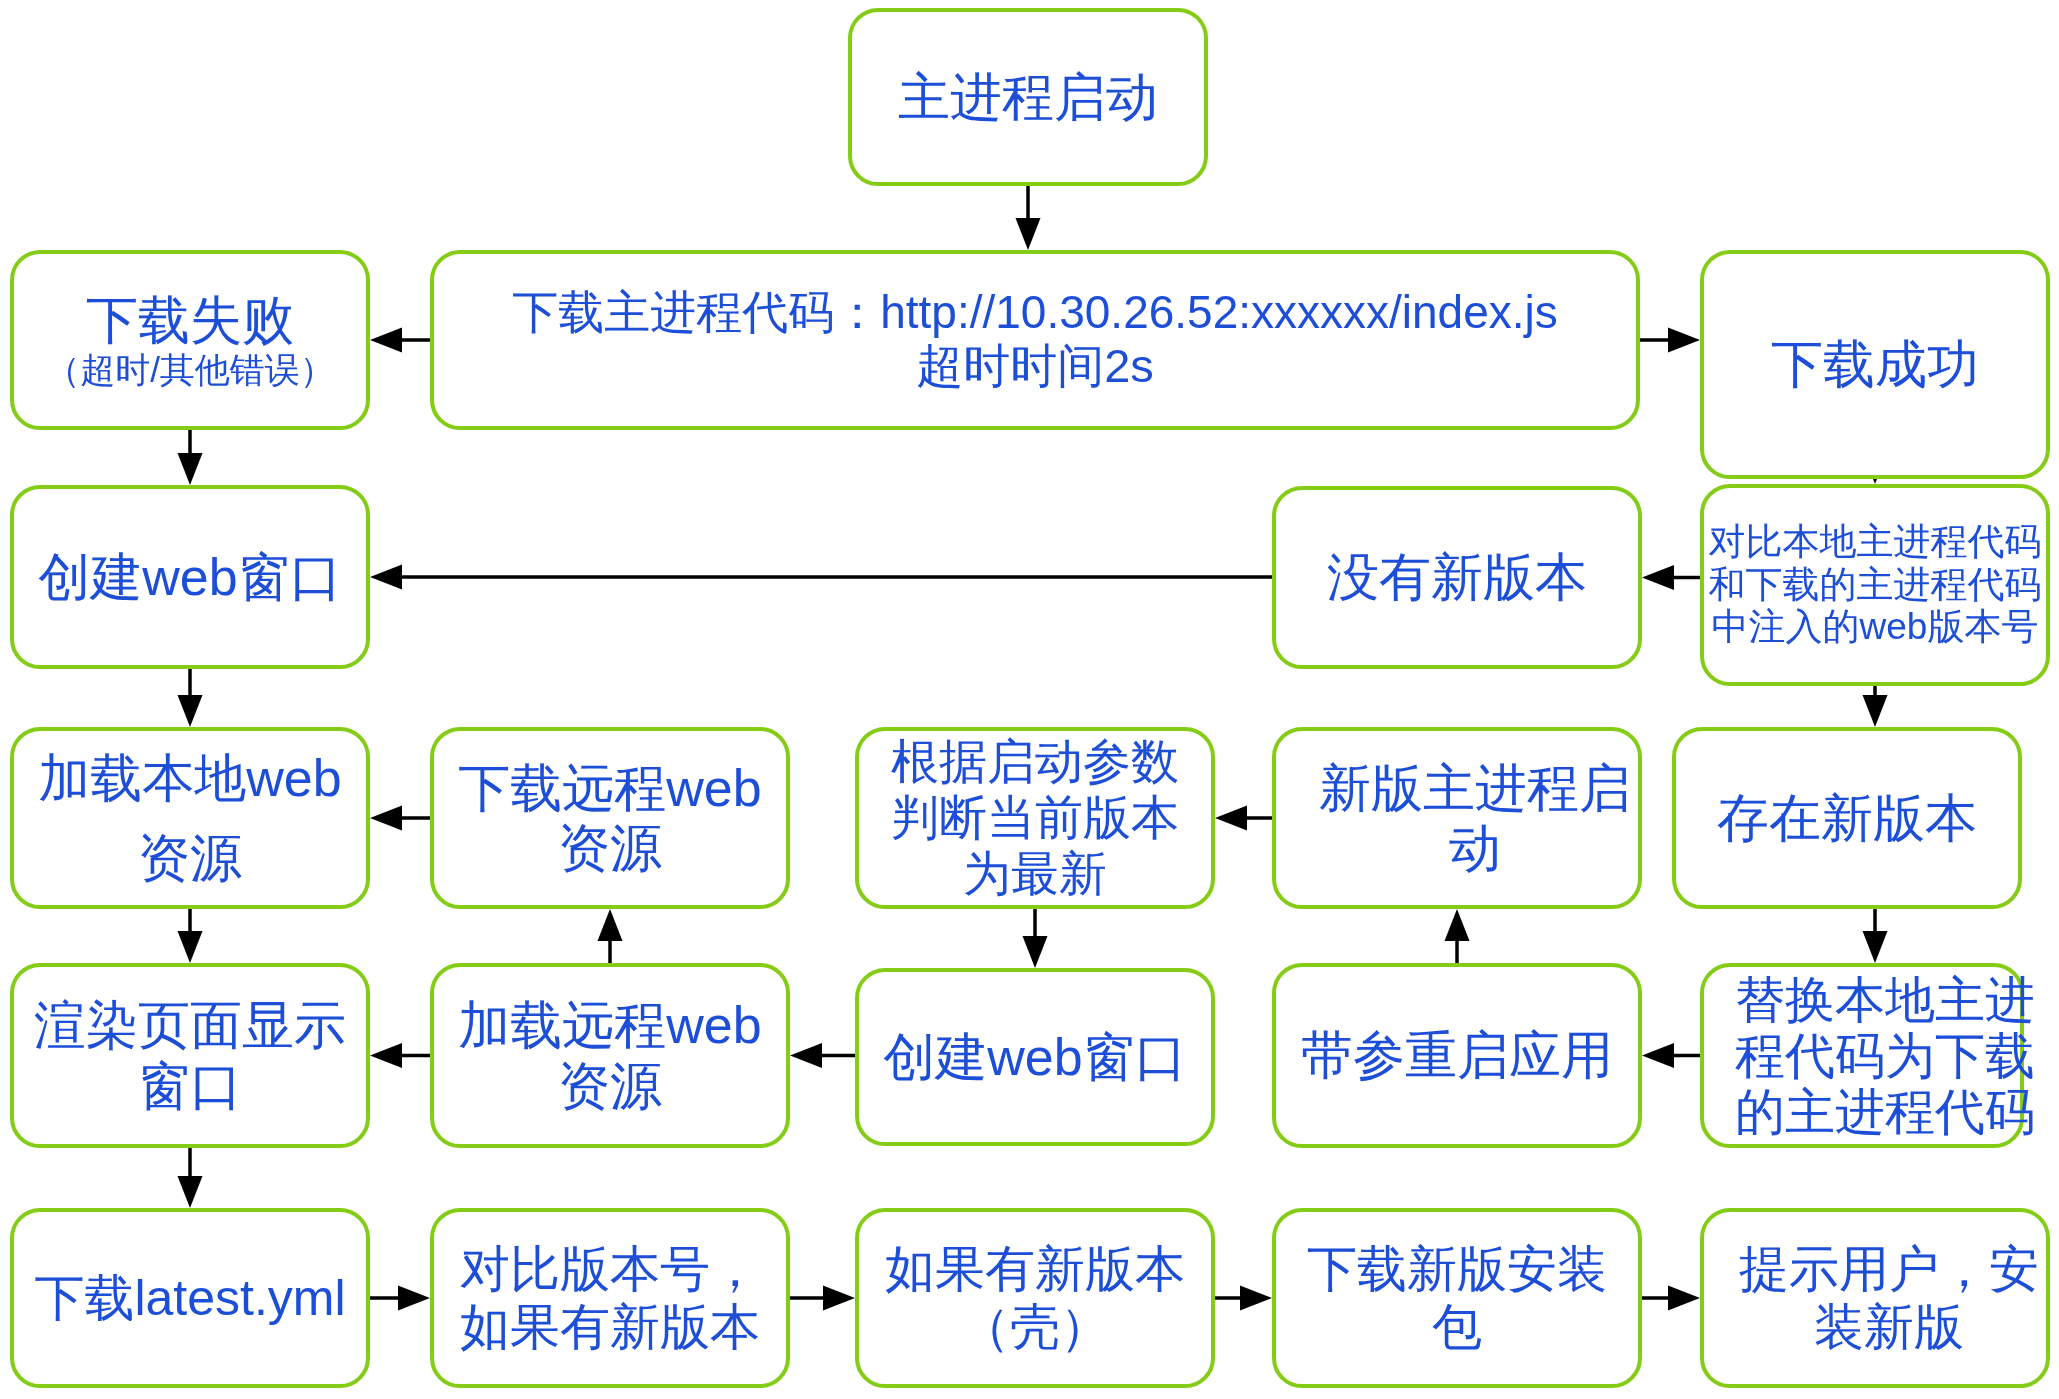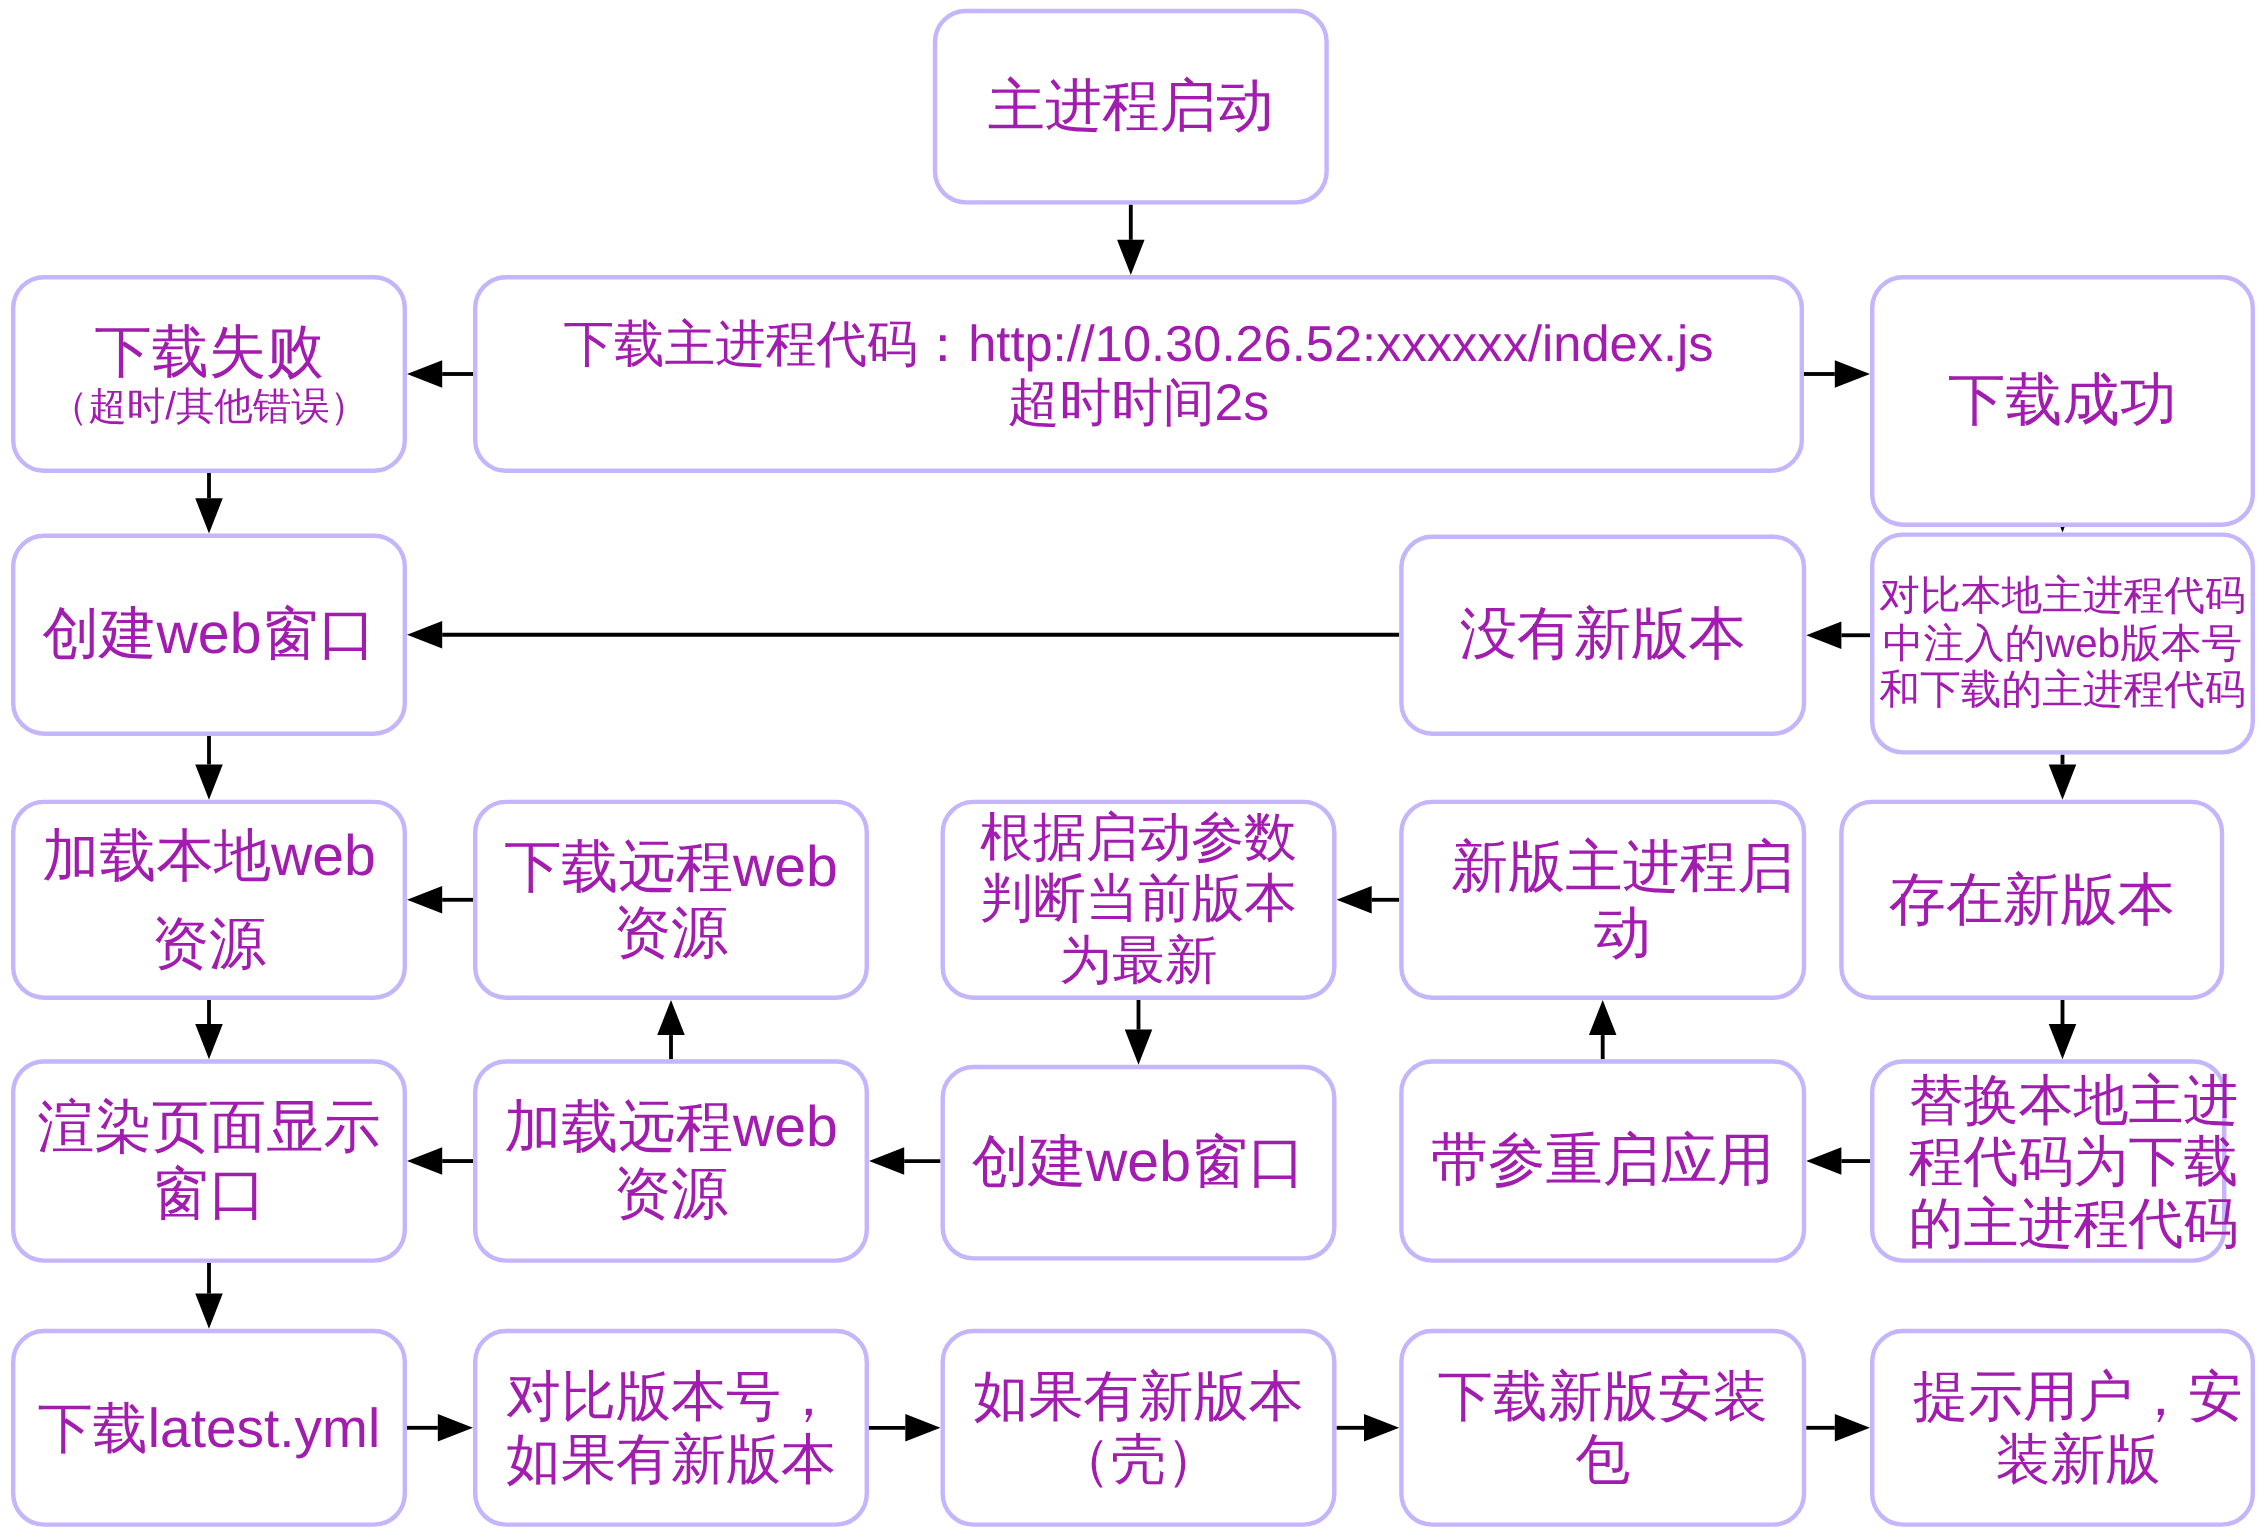--- a/index.html
+++ b/index.html
@@ -10,29 +10,29 @@
     font-family:"Liberation Sans", sans-serif;
     overflow:hidden;
   }
   .arrows{
     position:absolute;left:0;top:0;width:2059px;height:1399px;
     pointer-events:none;
   }
   .node{
     position:absolute;
     box-sizing:border-box;
-    border:4px solid #c4b5fd;
+    border:4px solid #84cc16;
     border-radius:30px;
     background:#ffffff;
     display:flex;
     flex-direction:column;
     align-items:center;
     justify-content:center;
     text-align:center;
-    color:#a21caf;
+    color:#1d4ed8;
     line-height:1.16;
     white-space:nowrap;
   }
   .node .line{display:block;}
 </style>
 </head>
 <body>
 
 <div class="canvas">
   <svg class="arrows" viewBox="0 0 2059 1399" xmlns="http://www.w3.org/2000/svg">
@@ -101,22 +101,22 @@
         <span class="line">下载成功</span>
       </div>
       <div class="node" style="left: 10px; top: 485px; width: 360px; height: 184px; font-size: 52px;">
         <span class="line">创建web窗口</span>
       </div>
       <div class="node" style="left: 1272px; top: 486px; width: 370px; height: 183px; font-size: 52px;">
         <span class="line">没有新版本</span>
       </div>
       <div class="node" style="left: 1700px; top: 484px; width: 350px; height: 202px; font-size: 37px;">
         <span class="line">对比本地主进程代码</span>
+        <span class="line">和下载的主进程代码</span>
         <span class="line">中注入的web版本号</span>
-        <span class="line">和下载的主进程代码</span>
       </div>
       <div class="node" style="left: 10px; top: 727px; width: 360px; height: 182px; font-size: 52px; gap: 20px;">
         <span class="line">加载本地web</span>
         <span class="line">资源</span>
       </div>
       <div class="node" style="left: 430px; top: 727px; width: 360px; height: 182px; font-size: 52px;">
         <span class="line">下载远程web</span>
         <span class="line">资源</span>
       </div>
       <div class="node" style="left: 855px; top: 727px; width: 360px; height: 182px; font-size: 48px;">

